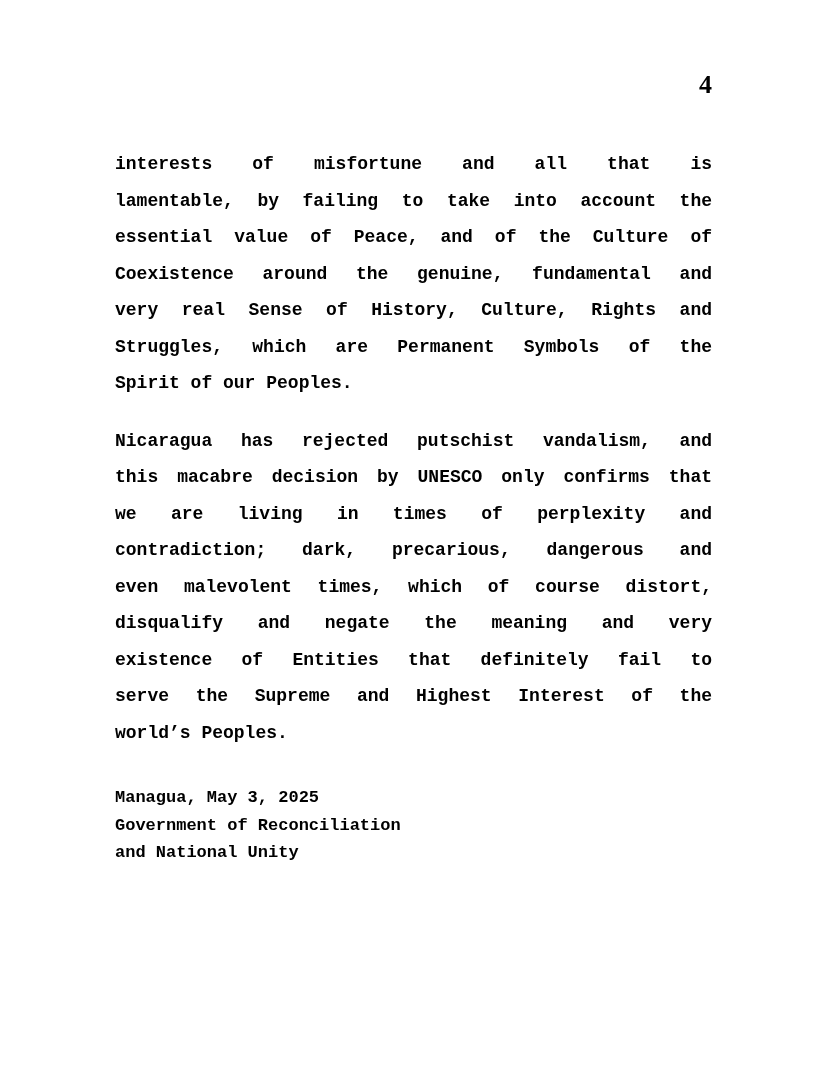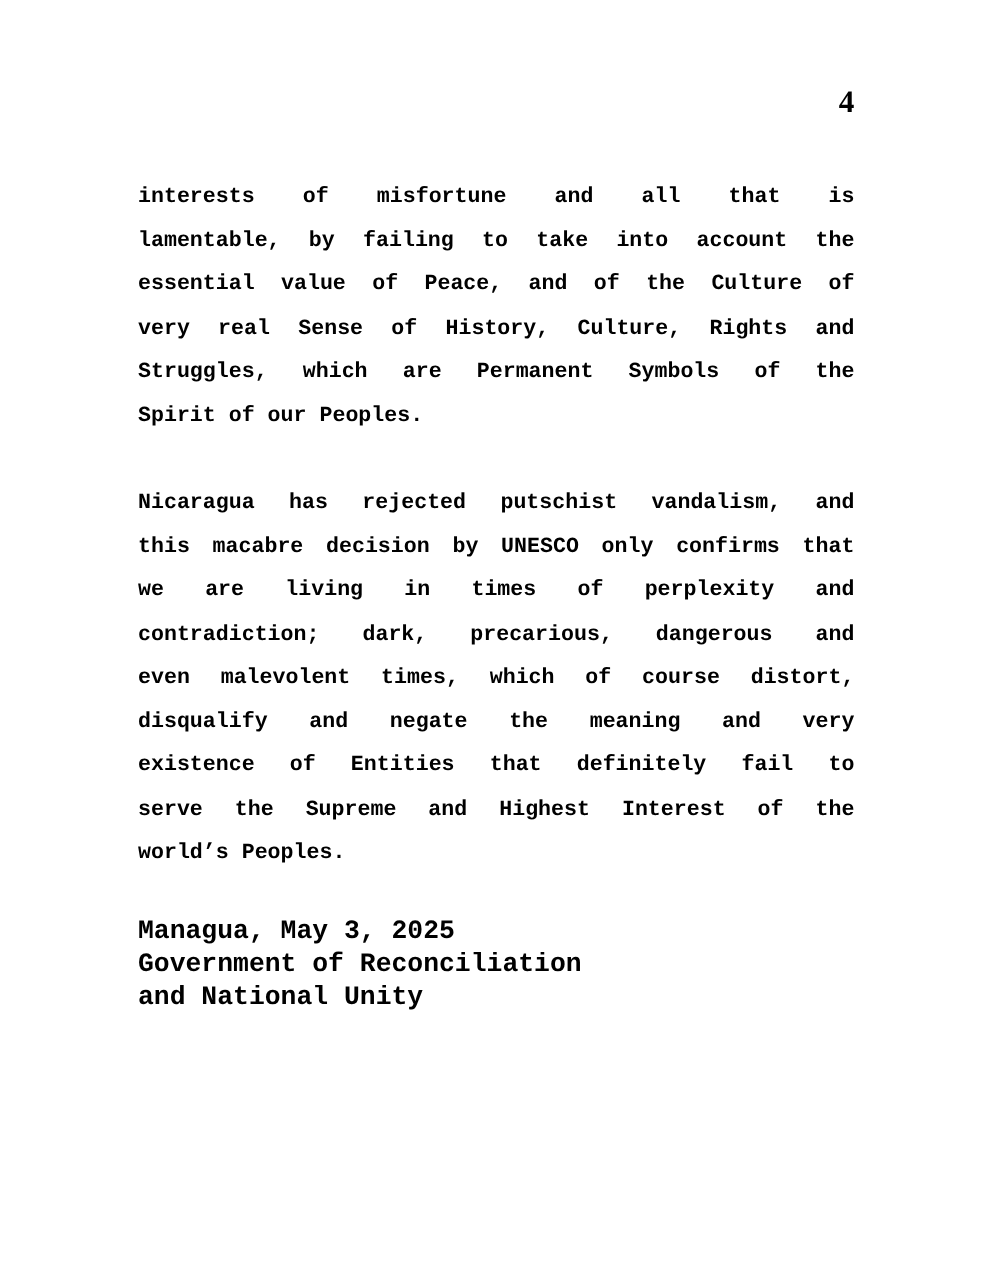--- a/index.html
+++ b/index.html
@@ -40,54 +40,55 @@
     top: 146px;
     width: 597px;
   }
   .para {
     font-weight: 700;
     font-size: 18px;
     line-height: 36.5px;
     letter-spacing: 0;
   }
   .para + .para {
-    margin-top: 36px;
+    margin-top: 21px;
   }
   .jline {
     text-align: justify;
     text-align-last: justify;
     white-space: normal;
   }
   .lline {
     text-align: center;
     text-align-last: left;
   }
   .signature-block {
     margin-top: 33px;
     font-weight: 700;
-    font-size: 22px;
+    font-size: 17px;
     line-height: 27.5px;
   }
   .sig-line {
     text-align: left;
   }
 </style>
 </head>
 <body>
 
 <div class="page">
 
   <div class="page-number">4</div>
 
   <div class="content">
 
     <div class="para">
       <div class="jline">interests of misfortune and all that is</div>
       <div class="jline">lamentable, by failing to take into account the</div>
       <div class="jline">essential value of Peace, and of the Culture of</div>
+      <div class="jline">Coexistence around the genuine, fundamental and</div>
       <div class="jline">very real Sense of History, Culture, Rights and</div>
       <div class="jline">Struggles, which are Permanent Symbols of the</div>
       <div class="lline">Spirit of our Peoples.</div>
     </div>
 
     <div class="para">
       <div class="jline">Nicaragua has rejected putschist vandalism, and</div>
       <div class="jline">this macabre decision by UNESCO only confirms that</div>
       <div class="jline">we are living in times of perplexity and</div>
       <div class="jline">contradiction; dark, precarious, dangerous and</div>

